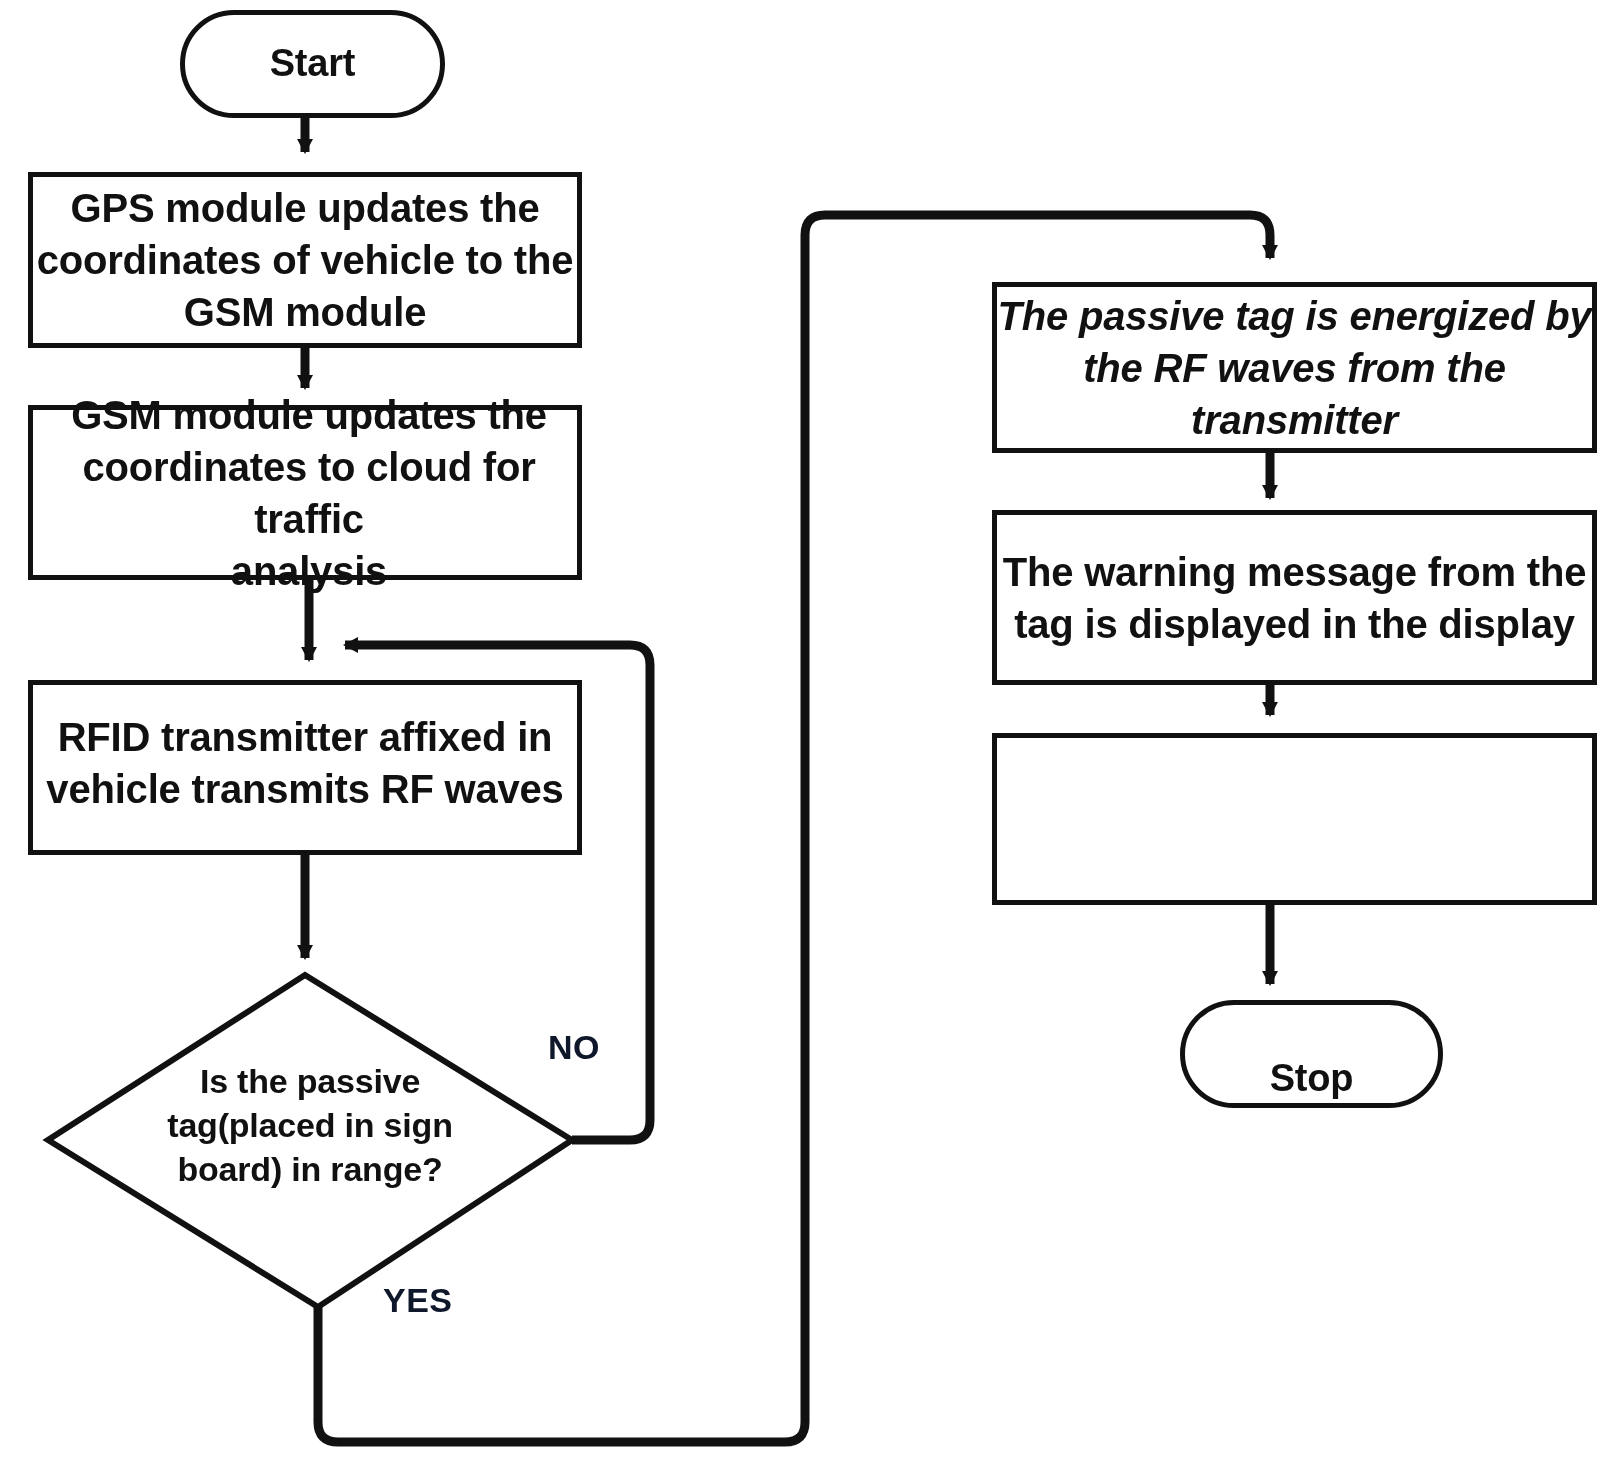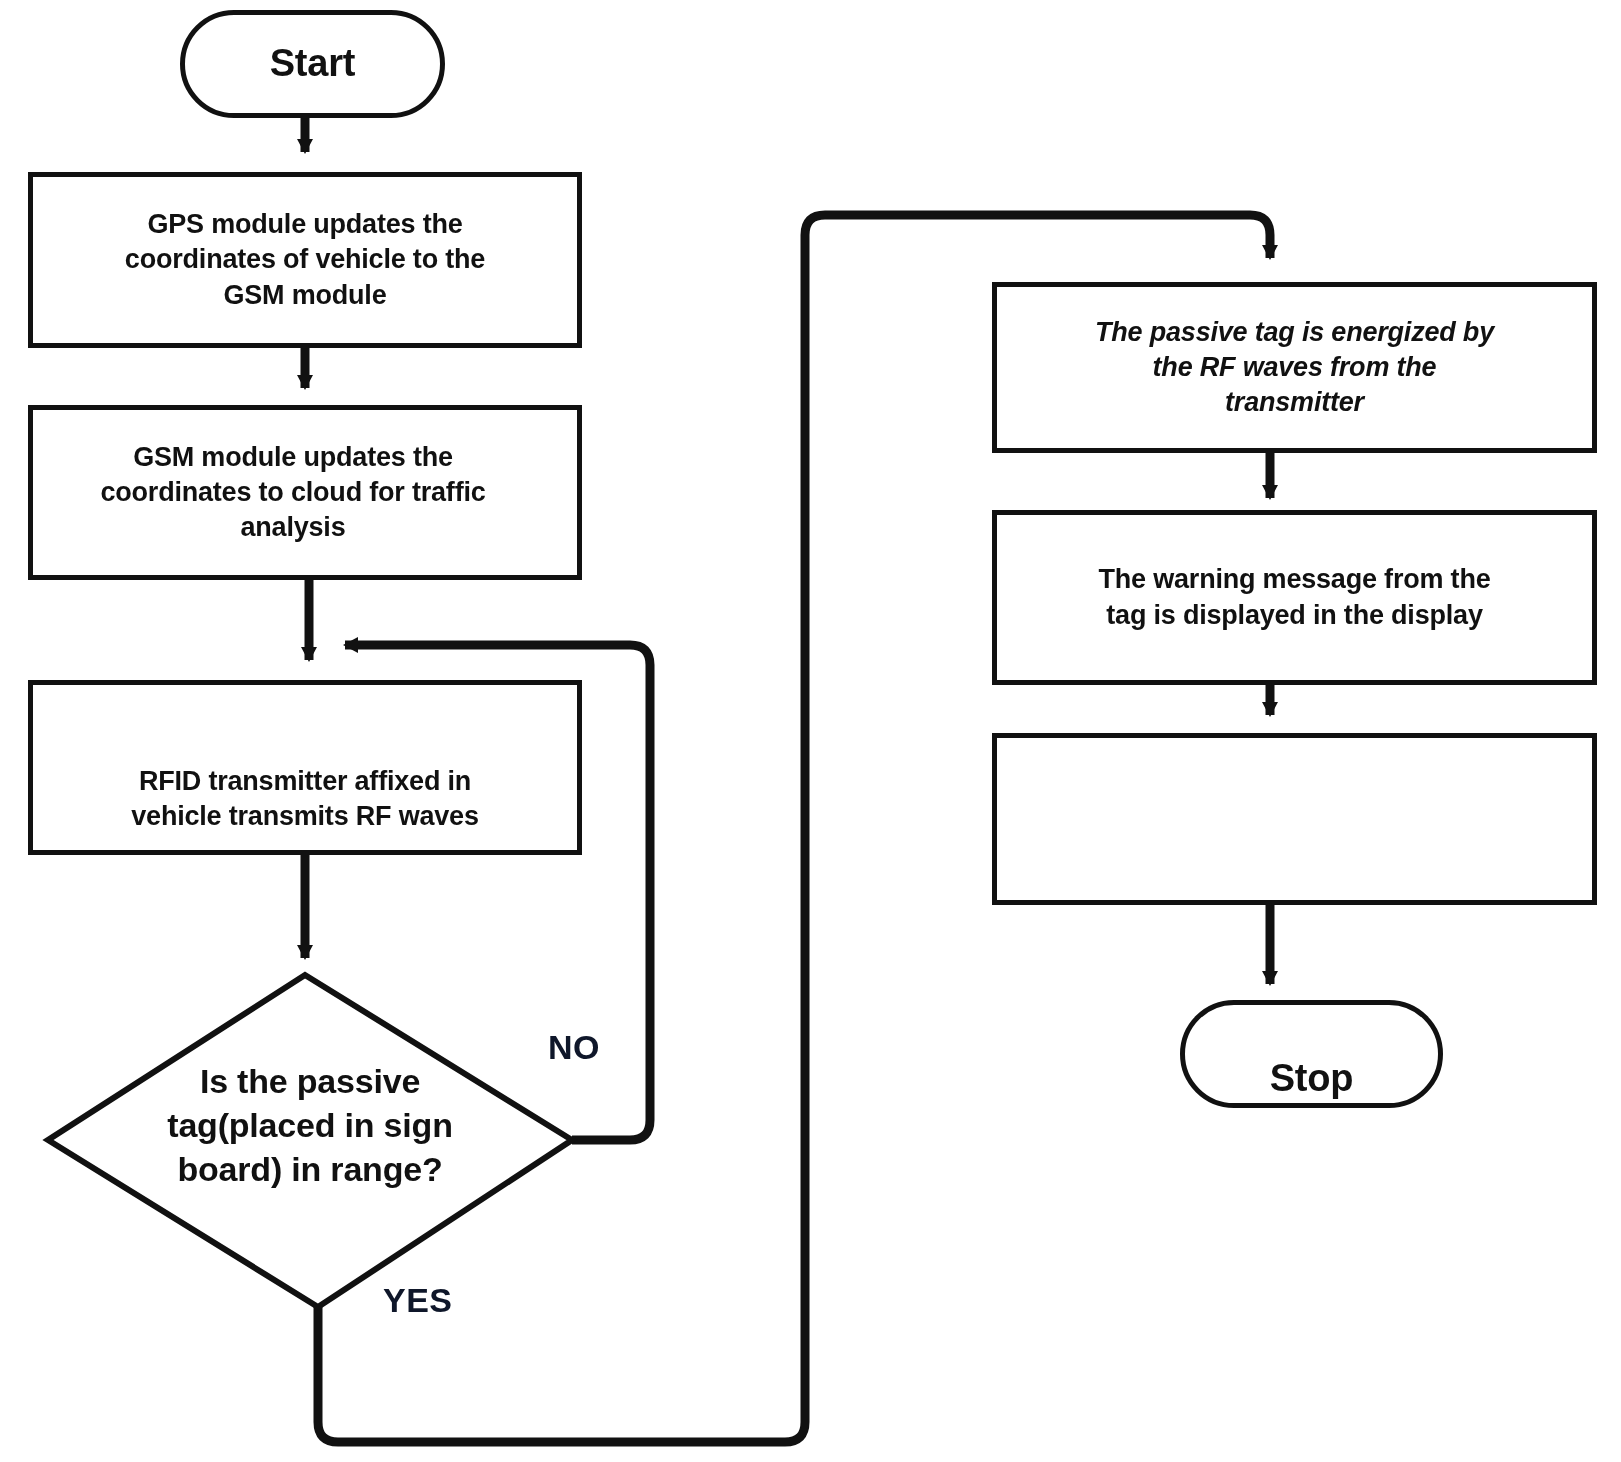--- a/index.html
+++ b/index.html
@@ -35,21 +35,21 @@
     color: #111111;
     line-height: 1.30;
     letter-spacing: -0.2px;
     pointer-events: none;
     white-space: pre-line;
   }
   .terminator-label {
     font-size: 38px;
   }
   .process-label {
-    font-size: 27px;
+    font-size: 40px;
   }
   .decision-label {
     font-size: 34px;
   }
   .edge-label {
     position: absolute;
     font-weight: bold;
     font-size: 34px;
     color: #0f172a;
     letter-spacing: 0.5px;
@@ -110,26 +110,26 @@
 
   <div class="terminator" style="left:180px; top:10px; width:265px; height:108px;"></div>
   <div class="node-label terminator-label" style="left:180px; top:10px; width:265px; height:108px;">Start</div>
 
   <div class="process-box" style="left:28px; top:172px; width:554px; height:176px;"></div>
   <div class="node-label process-label" style="left:32px; top:172px; width:546px; height:176px;">GPS module updates the
 coordinates of vehicle to the
 GSM module</div>
 
   <div class="process-box" style="left:28px; top:405px; width:554px; height:175px;"></div>
-  <div class="node-label process-label" style="left:18px; top:405px; width:550px; height:175px;">GSM module updates the
+  <div class="node-label process-label" style="left:34px; top:405px; width:550px; height:175px;">GSM module updates the
 coordinates to cloud for traffic
 analysis</div>
 
   <div class="process-box" style="left:28px; top:680px; width:554px; height:175px;"></div>
-  <div class="node-label process-label" style="left:32px; top:716px; width:546px; height:166px;">RFID transmitter affixed in
+  <div class="node-label process-label" style="left:32px; top:680px; width:546px; height:166px;">RFID transmitter affixed in
 vehicle transmits RF waves</div>
 
   <div class="node-label decision-label" style="left:110px; top:1030px; width:400px; height:190px;">Is the passive
 tag(placed in sign
 board) in range?</div>
 
   <div class="edge-label" style="left:548px; top:1028px;">NO</div>
   <div class="edge-label" style="left:383px; top:1281px;">YES</div>
 
   <div class="process-box" style="left:992px; top:282px; width:605px; height:171px;"></div>

